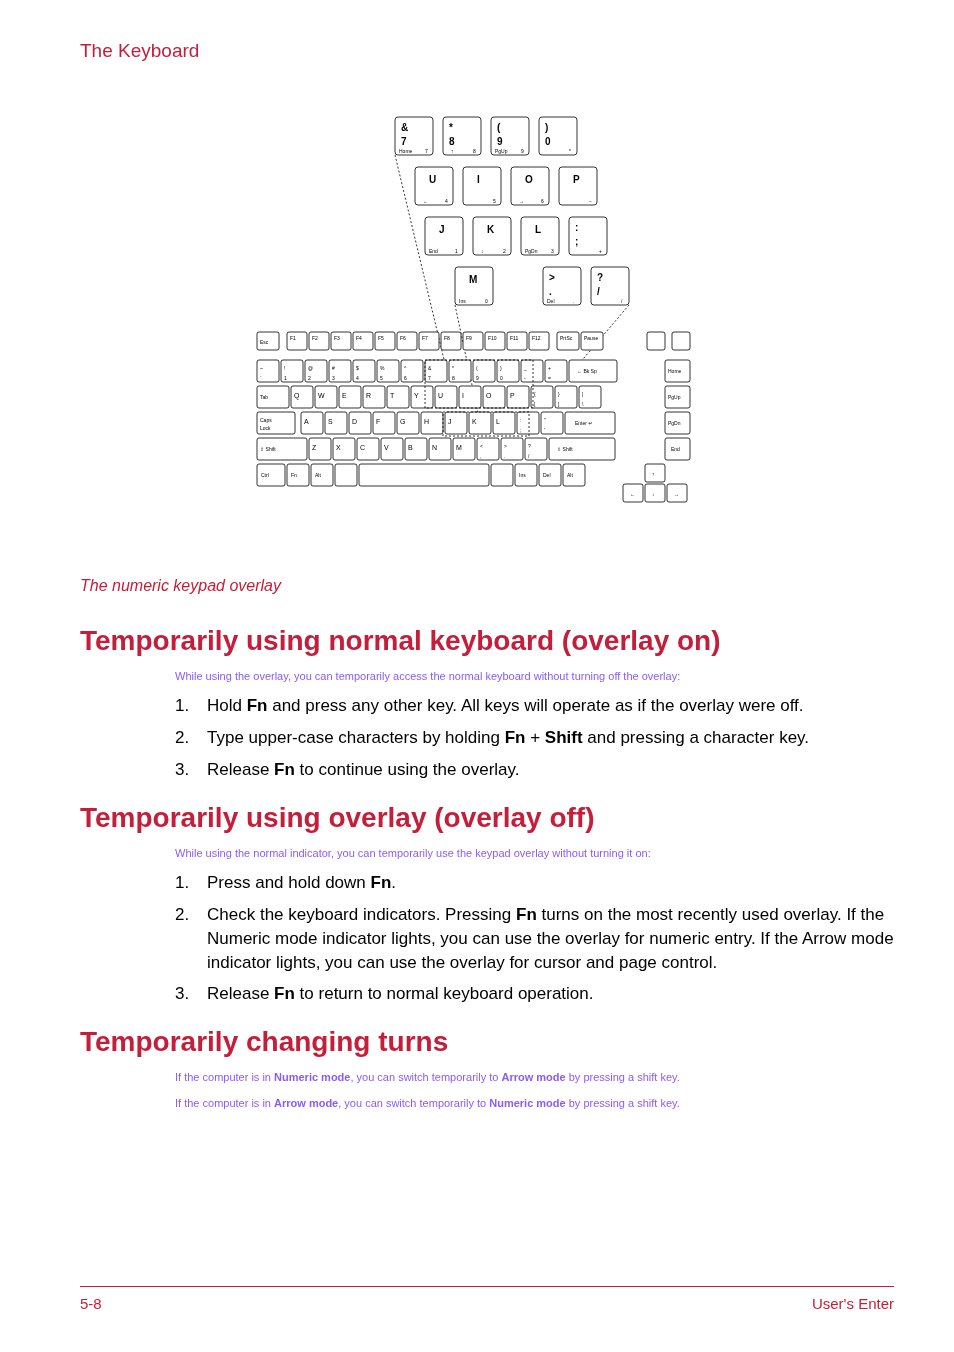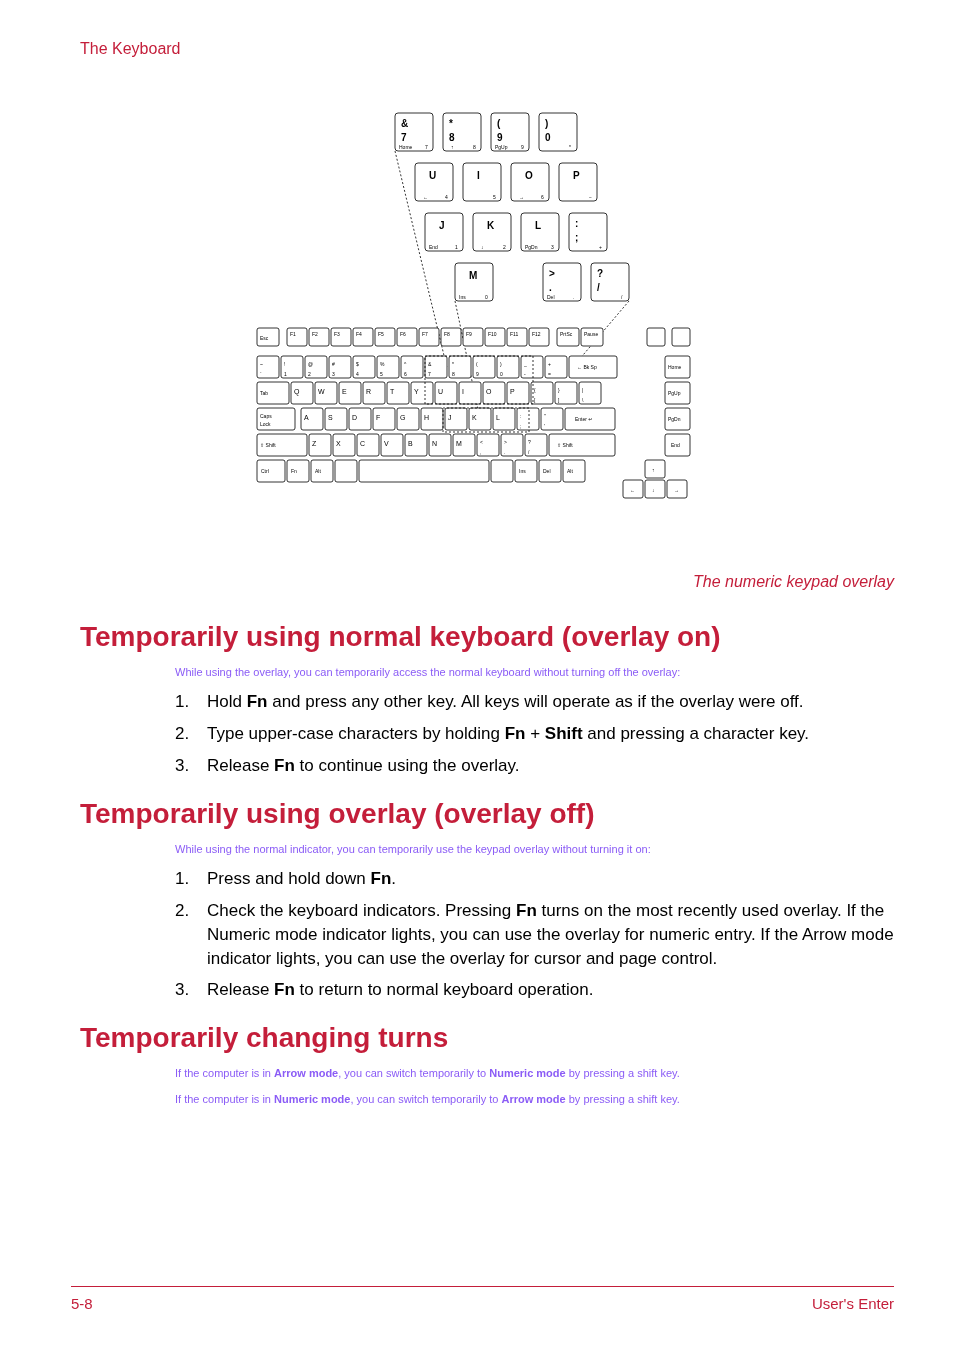--- a/index.html
+++ b/index.html
@@ -10,35 +10,35 @@
     body {
       font-family: Arial, Helvetica, sans-serif;
       background: #fff;
       width: 954px;
       height: 1352px;
       position: relative;
       padding: 40px 60px 40px 80px;
     }
     .header {
       color: #c41e3a;
-      font-size: 16px;
+      font-size: 19px;
       margin-bottom: 50px;
     }
     .keyboard-image {
       display: flex;
       justify-content: center;
       margin-bottom: 15px;
     }
     .keyboard-svg-container {
       width: 480px;
       height: 450px;
       position: relative;
     }
     .caption {
-      text-align: right;
+      text-align: left;
       color: #c41e3a;
       font-style: italic;
       font-size: 16px;
       margin-bottom: 30px;
     }
     .section-heading {
       color: #c41e3a;
       font-size: 28px;
       font-weight: bold;
       font-family: Arial, Helvetica, sans-serif;
@@ -66,21 +66,21 @@
     }
     .list-content {
       flex: 1;
     }
     .bold {
       font-weight: bold;
     }
     .footer {
       position: absolute;
       bottom: 40px;
-      left: 71px;
+      left: 80px;
       right: 60px;
       border-top: 1px solid #c41e3a;
       padding-top: 8px;
       display: flex;
       justify-content: space-between;
       color: #c41e3a;
       font-size: 15px;
     }
     .key-fill {
       fill: #fff;
@@ -468,20 +468,20 @@
       <span class="list-content">Check the keyboard indicators. Pressing <span class="bold">Fn</span> turns on the most recently used overlay. If the Numeric mode indicator lights, you can use the overlay for numeric entry. If the Arrow mode indicator lights, you can use the overlay for cursor and page control.</span>
     </div>
     <div class="list-item">
       <span class="list-number">3.</span>
       <span class="list-content">Release <span class="bold">Fn</span> to return to normal keyboard operation.</span>
     </div>
   </ol>
 
 <h2 class="section-heading">Temporarily changing turns</h2>
 <div id="section3-paras">
+    <p class="body-text">If the computer is in <span class="bold">Numeric mode</span>, you can switch temporarily to <span class="bold">Arrow mode</span> by pressing a shift key.</p>
     <p class="body-text">If the computer is in <span class="bold">Arrow mode</span>, you can switch temporarily to <span class="bold">Numeric mode</span> by pressing a shift key.</p>
-    <p class="body-text">If the computer is in <span class="bold">Numeric mode</span>, you can switch temporarily to <span class="bold">Arrow mode</span> by pressing a shift key.</p>
   </div>
 
 <div class="footer">
   <span>5-8</span>
   <span>User's Enter</span>
 </div>
 
 </body></html>

